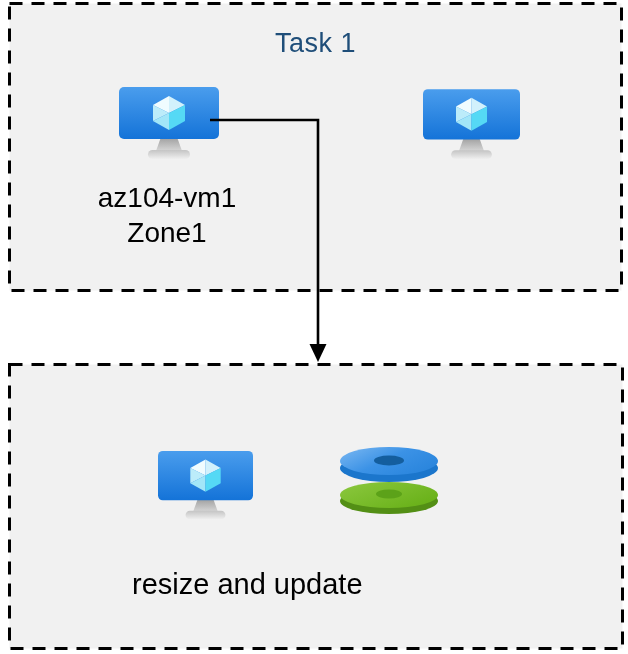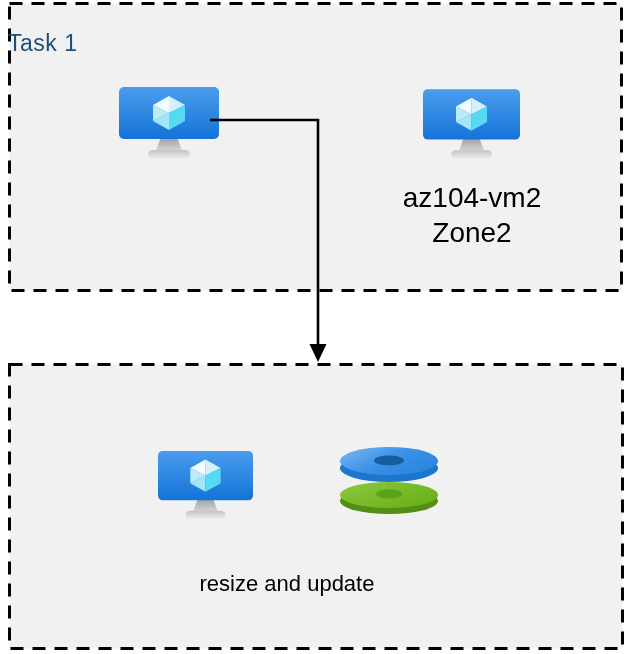--- a/index.html
+++ b/index.html
@@ -4,32 +4,32 @@
 <style>
   html,body{margin:0;padding:0;background:#ffffff;}
   .canvas{
     position:relative;width:628px;height:654px;overflow:hidden;
     font-family:"Liberation Sans",sans-serif;background:#ffffff;
   }
   .task-box{position:absolute;}
   .box-bg{position:absolute;left:0;top:0;display:block;}
   .task-title{
     position:absolute;left:0;right:0;top:24px;margin:0;
-    font-size:23px;line-height:34px;font-weight:400;
+    text-align:center;font-size:27px;line-height:34px;font-weight:400;
     color:#1f4e79;letter-spacing:0.5px;
   }
   .icon{position:absolute;display:block;}
   .vm-label{
     position:absolute;text-align:center;color:#000;
     font-size:28px;line-height:35px;white-space:nowrap;
   }
   .vm-label span{display:block;}
   .task2-caption{
-    position:absolute;text-align:center;color:#000;
-    font-size:22px;line-height:36px;white-space:nowrap;
+    position:absolute;color:#000;
+    font-size:29px;line-height:36px;white-space:nowrap;
   }
   .arrow-overlay{position:absolute;left:0;top:0;pointer-events:none;z-index:5;}
   .defs-holder{position:absolute;width:0;height:0;overflow:hidden;}
 </style>
 </head>
 <body>
 
 <svg class="defs-holder" aria-hidden="true">
   <defs>
     <linearGradient id="vmScreenGrad" x1="0" y1="0" x2="0" y2="1">
@@ -73,40 +73,40 @@
       <rect x="0" y="0" width="100" height="52" rx="5" fill="url(#vmScreenGrad)"></rect>
       <g>
         <polygon points="50,9 34,18 50,26" fill="#f0fcff"></polygon>
         <polygon points="50,9 66,18 50,26" fill="#d2f1fc"></polygon>
         <polygon points="34,18 34,34 50,26" fill="#bcecfa"></polygon>
         <polygon points="34,34 50,43 50,26" fill="#a2e6f8"></polygon>
         <polygon points="66,18 66,34 50,43 50,26" fill="#55d9f5"></polygon>
       </g>
     </svg>
 
+    <div class="vm-label" style="left:39px;top:178px;width:240px;">
+      <span>az104-vm1</span>
+      <span>Zone1</span>
+    </div>
 
     <svg class="icon" style="left:415px;top:87px;" width="97" height="74" viewBox="0 0 100 76">
       <g>
         <path d="M42 50 L58 50 L63 64 L37 64 Z" fill="url(#standGrad)"></path>
         <rect x="29" y="63" width="42" height="9" rx="4.5" fill="url(#baseGrad)"></rect>
       </g>
       <rect x="0" y="0" width="100" height="52" rx="5" fill="url(#vmScreenGrad)"></rect>
       <g>
         <polygon points="50,9 34,18 50,26" fill="#f0fcff"></polygon>
         <polygon points="50,9 66,18 50,26" fill="#d2f1fc"></polygon>
         <polygon points="34,18 34,34 50,26" fill="#bcecfa"></polygon>
         <polygon points="34,34 50,43 50,26" fill="#a2e6f8"></polygon>
         <polygon points="66,18 66,34 50,43 50,26" fill="#55d9f5"></polygon>
       </g>
     </svg>
 
-    <div class="vm-label" style="left:344px;top:178px;width:240px;">
-      <span>az104-vm2</span>
-      <span>Zone2</span>
-    </div>
   </section>
 
   <section class="task-box" style="left:8px;top:363px;width:616px;height:287px;">
     <svg class="box-bg" width="616" height="287" viewBox="0 0 616 287">
       <rect x="1.5" y="1.5" width="613" height="284" fill="#f1f1f1" stroke="#000000" stroke-width="3" stroke-dasharray="13 9"></rect>
     </svg>
 
 
     <svg class="icon" style="left:150px;top:87px;" width="95" height="74" viewBox="0 0 100 76">
       <g>

